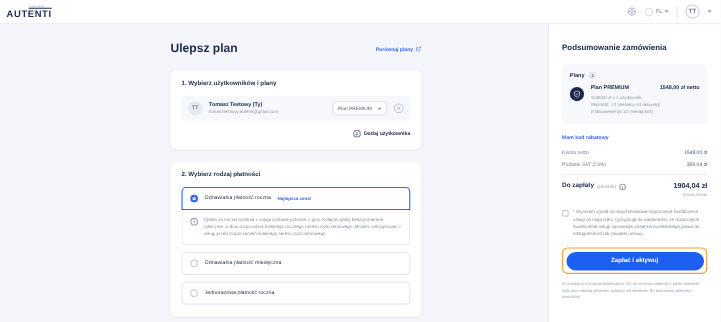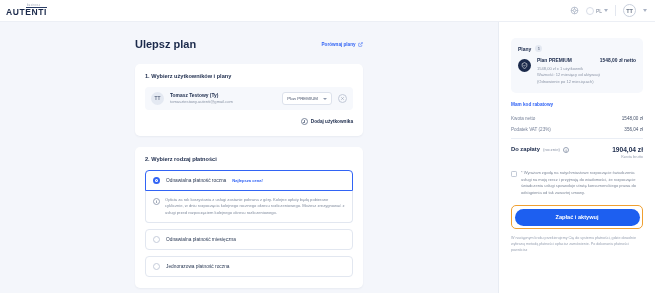--- a/index.html
+++ b/index.html
@@ -38,21 +38,21 @@
   .chev { width: 0; height: 0; border-left: 2.6px solid transparent; border-right: 2.6px solid transparent; border-top: 3px solid #aab3c4; }
   .hdr-divider { width: 1px; height: 11px; background: #e3e7ef; }
   .avatar-hdr {
     width: 13px; height: 13px; border-radius: 50%;
     border: 1px solid #c9d0dd; color: #6b7687;
     font-size: 5.5px; font-weight: 700;
     display: flex; align-items: center; justify-content: center;
   }
 
   
-  .body-area { display: flex; height: 271px; }
+  .body-area { display: flex; height: 271px; padding-left: 20px; }
   .main-col { flex: 1; padding: 16px 0 0 135px; }
   .side-col {
     width: 157px; background: #ffffff; border-left: 1px solid #e8ecf3;
     padding: 16px 12px 0 12px;
   }
 
   
   .main-inner { width: 228px; }
   .page-head { display: flex; align-items: center; justify-content: space-between; margin-bottom: 14px; }
   .page-title { font-size: 11px; font-weight: 700; color: #1b2a4b; }
@@ -257,20 +257,21 @@
           <div class="opt" style="margin-bottom:0">
             <span class="radio"></span>
             <span class="opt-label">Jednorazowa płatność roczna</span>
           </div>
         </div>
 
       </div>
     </div>
 
     <div class="side-col">
+      <div class="side-title">Podsumowanie zamówienia</div>
 
       <div class="plans-card">
         <div class="plans-head">
           <span class="plans-lbl">Plany</span>
           <span class="plans-count">1</span>
         </div>
         <div class="plan-body">
           <span class="shield">
             <svg width="7" height="7" viewBox="0 0 24 24" fill="none" stroke="#ffffff" stroke-width="2">
               <path d="M12 2l8 4v6c0 5-3.5 8.5-8 10-4.5-1.5-8-5-8-10V6z"></path>

